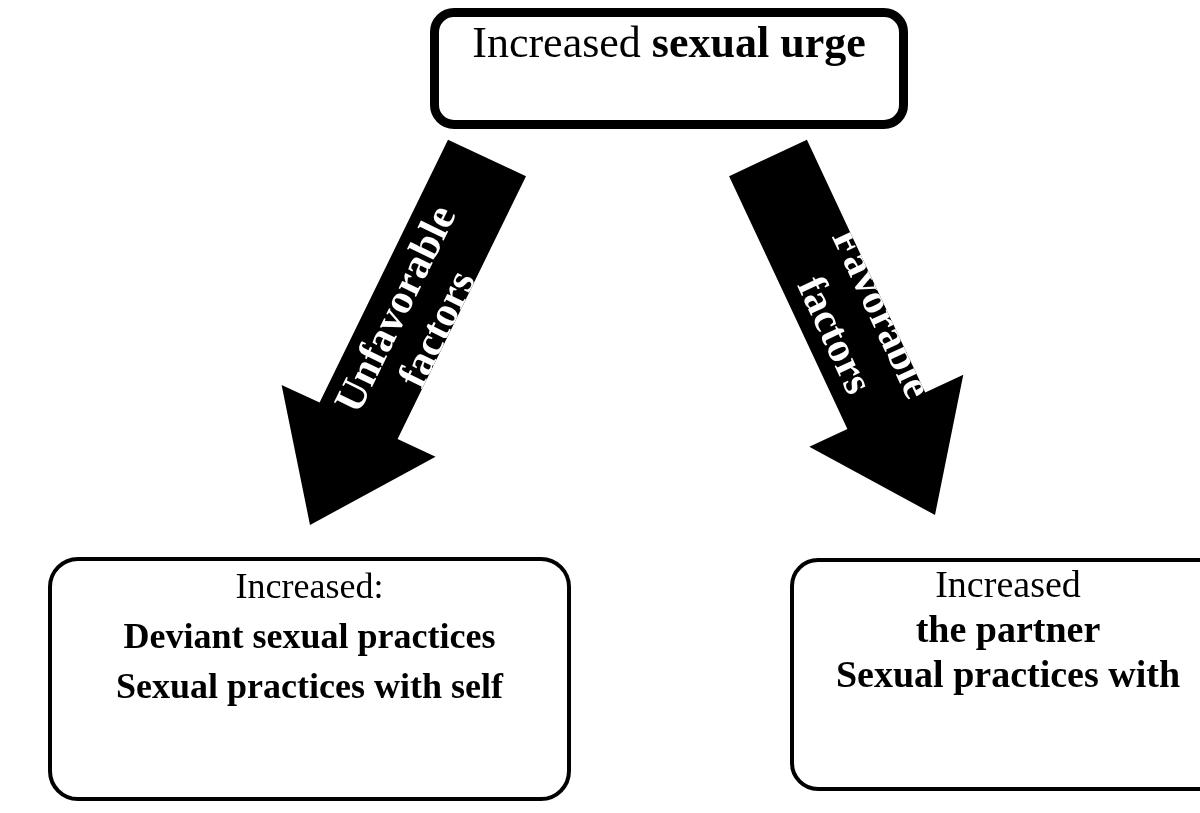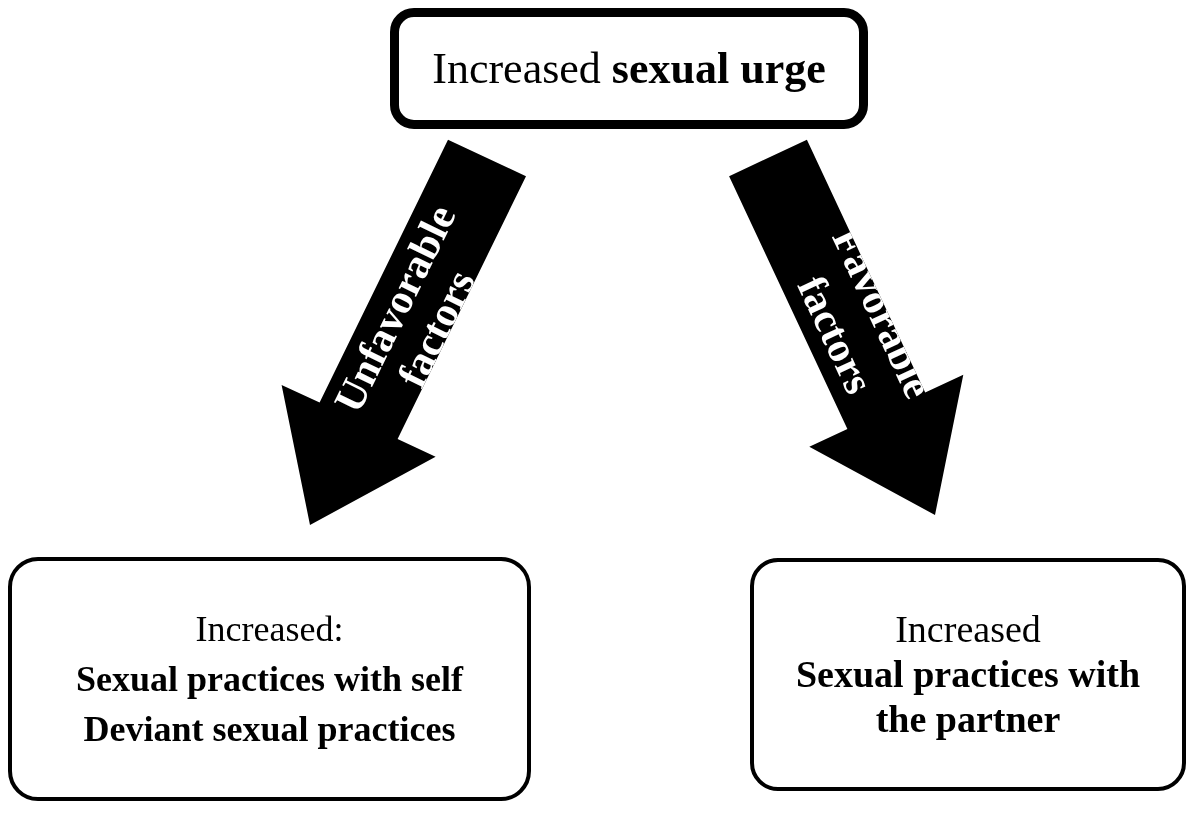--- a/index.html
+++ b/index.html
@@ -18,22 +18,22 @@
   }
   .rbox {
     position: absolute;
     box-sizing: border-box;
     background: #ffffff;
     border-style: solid;
     border-color: #000000;
     display: flex;
     flex-direction: column;
     align-items: center;
-    justify-content: center;
     text-align: center;
+    margin-left: 40px;
   }
   .top-box {
     left: 390px;
     top: 8px;
     width: 478px;
     height: 121px;
     border-width: 9px;
     border-radius: 24px;
     font-size: 44px;
   }
@@ -107,23 +107,23 @@
     <g clip-path="url(#clip-right-arrow)">
       <g transform="translate(850,328) rotate(65)">
         <text class="arrow-label" x="0" y="-22">Favorable</text>
         <text class="arrow-label" x="0" y="30">factors</text>
       </g>
     </g>
   </svg>
 
   <div class="rbox left-box">
     <div>Increased:</div>
+    <div class="bold prewrap">Deviant sexual practices</div>
     <div class="bold prewrap">Sexual practices with self</div>
-    <div class="bold prewrap">Deviant sexual practices</div>
   </div>
 
   <div class="rbox right-box">
     <div>Increased</div>
+    <div class="bold">the partner</div>
     <div class="bold">Sexual practices with</div>
-    <div class="bold">the partner</div>
   </div>
 
 </div>
 
 </body></html>

